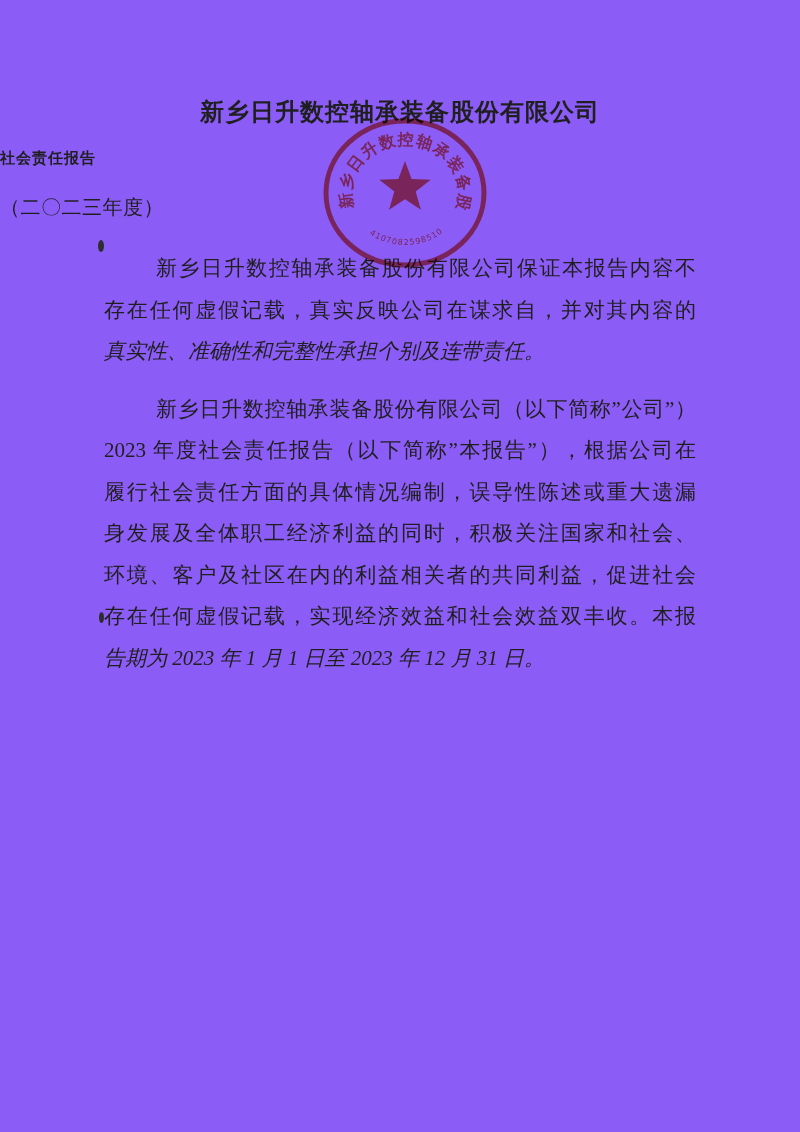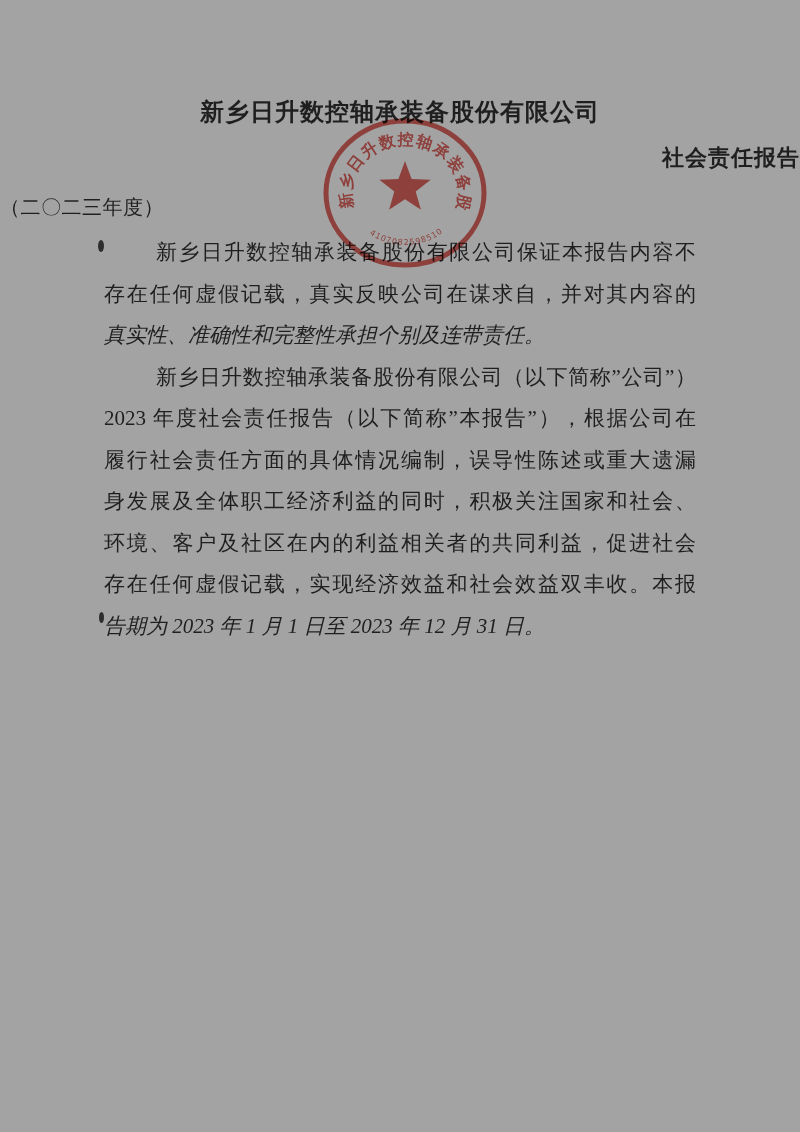--- a/index.html
+++ b/index.html
@@ -1,54 +1,54 @@
 <!DOCTYPE html>
 <html><head>
 <meta charset="utf-8">
 <style>
   html,body{margin:0;padding:0;background:#888;}
   .page{
     position:relative;
     width:800px;height:1132px;
     margin:0 auto;
-    background:#a3a3a3;
+    background:#8b5cf6;
     overflow:hidden;
     font-family:"Liberation Serif","DejaVu Serif",serif;
     color:#1f1f1f;
   }
   .doc-title{
     position:absolute;left:0;top:92px;width:800px;height:40px;
     margin:0;text-align:center;
     font-size:24px;line-height:40px;font-weight:bold;
     letter-spacing:1px;
   }
   .doc-subtitle{
     position:absolute;left:0;top:143px;width:800px;height:30px;
-    margin:0;text-align:right;
-    font-size:22px;line-height:30px;font-weight:bold;
+    margin:0;text-align:left;
+    font-size:15px;line-height:30px;font-weight:bold;
     letter-spacing:1px;
   }
   .doc-year{
     position:absolute;left:0;top:192px;width:800px;height:30px;
     text-align:left;
     font-size:20px;line-height:30px;font-weight:normal;
     letter-spacing:0.5px;
   }
   .doc-body{
     position:absolute;left:104px;top:232px;width:592px;
     font-size:21px;line-height:41.5px;
   }
   .line{
     text-align:justify;
     text-align-last:justify;
     text-justify:inter-character;
     white-space:nowrap;
     height:41.5px;
   }
-  .line.indent{ text-indent:52px; }
+  .line.indent{ text-indent:52px;margin-top:16px; }
   .line.last{ text-align-last:left;font-style:italic; }
   .seal{
     position:absolute;left:290px;top:85px;
     mix-blend-mode:multiply;
     opacity:0.85;
   }
   .seal-ring-text{
     font-size:16px;
     font-weight:bold;
     letter-spacing:1.5px;

